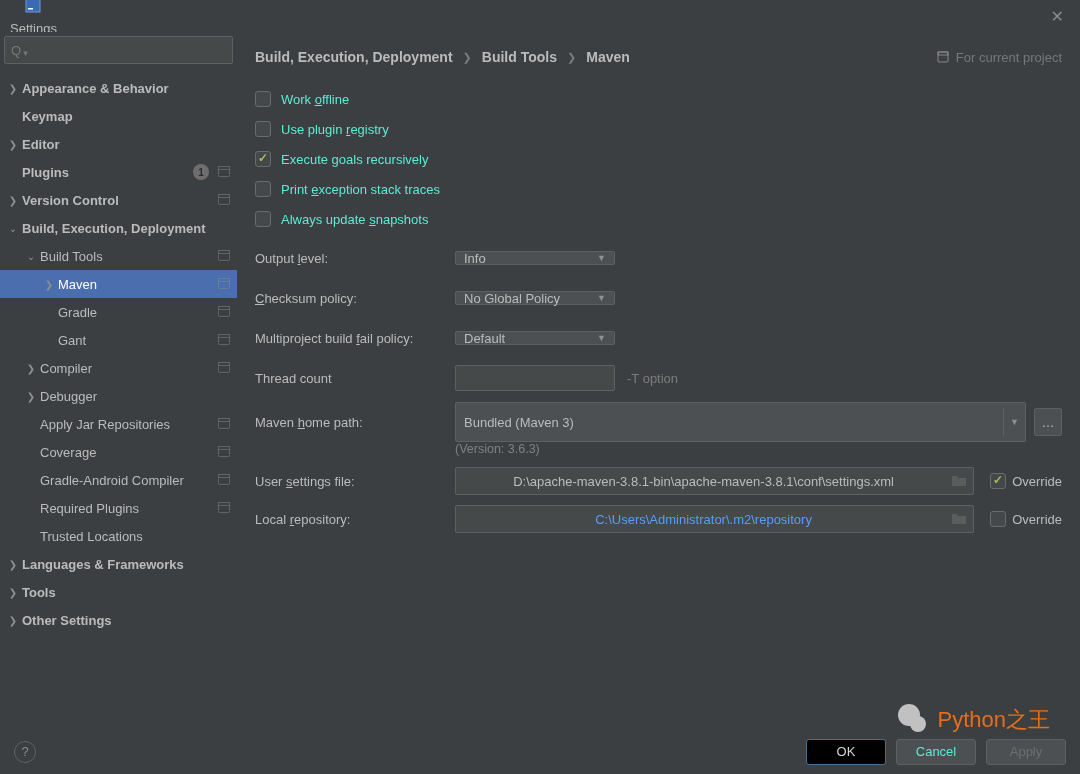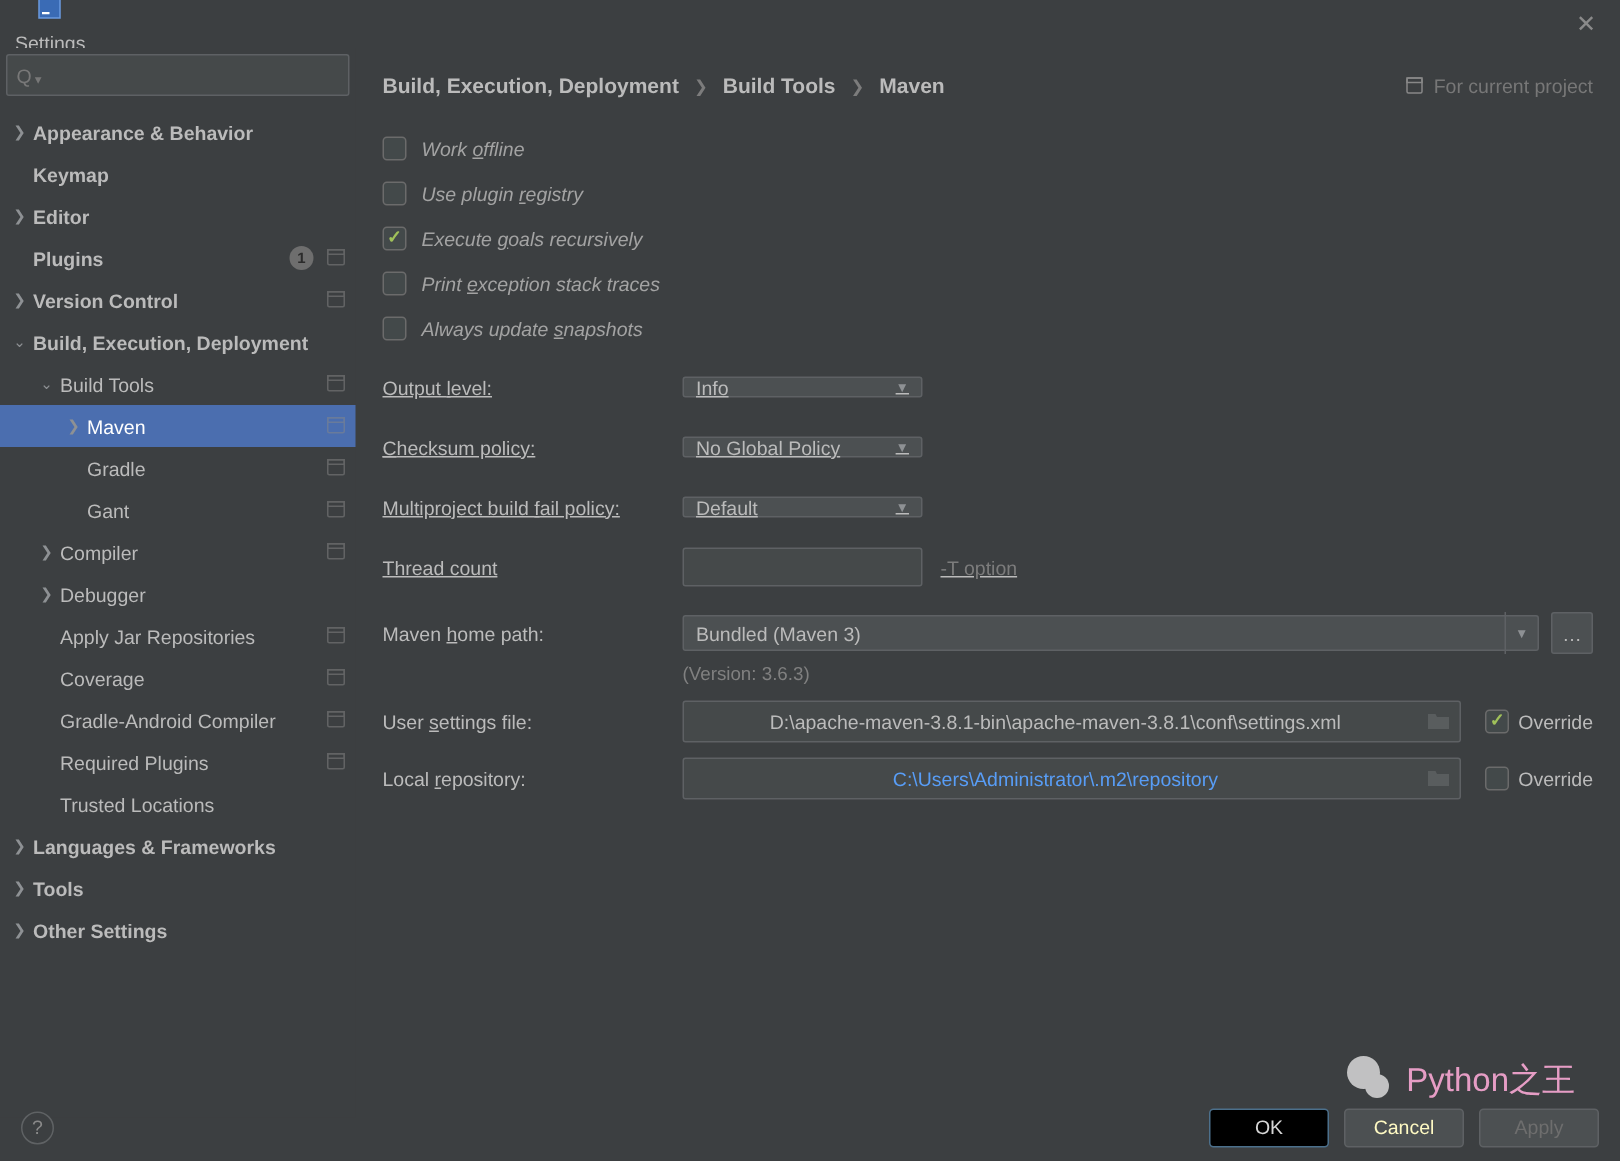--- a/index.html
+++ b/index.html
@@ -32,46 +32,46 @@
   .crumbs { display:flex; align-items:center; gap:10px; height:22px; margin-bottom:16px; }
   .crumb { color:#bbbbbb; font-size:14px; font-weight:600; }
   .crumb.cur { color:#bbb; }
   .crumb-sep { color:#7c7c7c; font-size:11px; }
   .scope { margin-left:auto; color:#777; font-size:13px; display:flex; align-items:center; gap:6px; }
   .form { display:flex; flex-direction:column; gap:0; }
   .chk-row { height:30px; display:flex; align-items:center; gap:10px; }
   .chk { width:16px; height:16px; border:1px solid #6b6b6b; border-radius:3px; background:#43494a; display:inline-flex; align-items:center; justify-content:center; position:relative; }
   .chk.on { background:#43494a; }
   .chk.on::after { content:"✓"; color:#a0c15a; font-size:12px; font-weight:bold; position:relative; top:-1px; }
-  .chk-lbl { color:#a3a3a3;font-style:italic; }
+  .chk-lbl { color:#5eead4; }
   .chk-lbl u { text-decoration:underline; }
-  .field-row { height:40px; display:flex; align-items:center;text-decoration:underline; }
+  .field-row { height:40px; display:flex; align-items:center; }
   .field-lbl { width:200px; color:#bbb; }
   .select { height:14px; border:1px solid #5e6164; background:#4c5052; color:#bbb; display:flex; align-items:center; justify-content:space-between; padding:0 8px; border-radius:2px; cursor:pointer; }
   .select.sm { width:160px; }
   .select .caret { font-size:9px; color:#8e9194; margin-left:8px; }
   .text-in { height:26px; border:1px solid #5e6164; background:#45494a; color:#bbb; padding:0 8px; border-radius:2px; }
   .text-in.sm { width:160px; }
   .hint { color:#7c7c7c; margin-left:12px; }
   .home-row { height:40px; display:flex; align-items:center; }
-  .home-select { flex:1; height:24px; border:1px solid #5e6164; background:#4c5052; color:#bbb; display:flex; align-items:center; padding:0 8px; border-radius:2px; position:relative; }
+  .home-select { flex:1; height:40px; border:1px solid #5e6164; background:#4c5052; color:#bbb; display:flex; align-items:center; padding:0 8px; border-radius:2px; position:relative; }
   .home-select .dd-btn { width:22px; height:28px; border-left:1px solid #5e6164; display:flex; align-items:center; justify-content:center; margin-left:auto; margin-right:-8px; font-size:9px; color:#8e9194; }
   .browse-btn { width:28px; height:28px; margin-left:8px; border:1px solid #5e6164; background:#4c5052; color:#bbb; display:flex; align-items:center; justify-content:center; border-radius:2px; cursor:pointer; }
   .version { color:#808080; margin-left:200px; margin-bottom:6px; font-size:12.5px; }
   .path-row { height:38px; display:flex; align-items:center; }
   .path-in { flex:1; height:28px; border:1px solid #5e6164; background:#45494a; color:#bbb; padding:0 30px 0 8px; border-radius:2px; display:flex; align-items:center; position:relative;justify-content:center; }
   .path-in .folder-ico { position:absolute; right:6px; opacity:0.5; }
   .override { display:flex; align-items:center; gap:6px; margin-left:16px; }
   .footer { position:absolute; bottom:0; left:0; right:0; height:45px; display:flex; align-items:center; padding:0 14px; gap:10px; }
   .help { width:22px; height:22px; border:1.5px solid #5f6264; border-radius:50%; display:flex; align-items:center; justify-content:center; color:#8a8a8a; cursor:pointer; }
   .footer .spacer { flex:1; }
-  .btn { min-width:80px; height:26px; border:1px solid #5e6164; background:#4c5052; color:#fef9c3; border-radius:3px; cursor:pointer; padding:0 14px; font-size:13px; }
+  .btn { min-width:80px; height:26px; border:1px solid #5e6164; background:#4c5052; color:#5eead4; border-radius:3px; cursor:pointer; padding:0 14px; font-size:13px; }
   .btn.primary { background:#000000; border-color:#4c708c; color:#d6d6d6; }
   .btn.disabled { color:#6e6e6e; }
-  .watermark { position:absolute; right:30px; bottom:36px; color:#f9a8d4; font-size:22px; font-weight:500; display:flex; align-items:center; gap:8px; opacity:0.9; pointer-events:none; }
+  .watermark { position:absolute; right:30px; bottom:36px; color:#f97316; font-size:22px; font-weight:500; display:flex; align-items:center; gap:8px; opacity:0.9; pointer-events:none; }
   .wm-ico { width:36px; height:36px; position:relative; }
   .wm-ico::before, .wm-ico::after { content:""; position:absolute; border-radius:50%; background:#d0d0d0; }
   .wm-ico::before { width:22px; height:22px; left:4px; top:2px; }
   .wm-ico::after { width:16px; height:16px; left:16px; top:14px; }
   svg.proj { stroke:#888; fill:none; }
 </style>
 </head>
 <body>
 
 <div class="titlebar">

